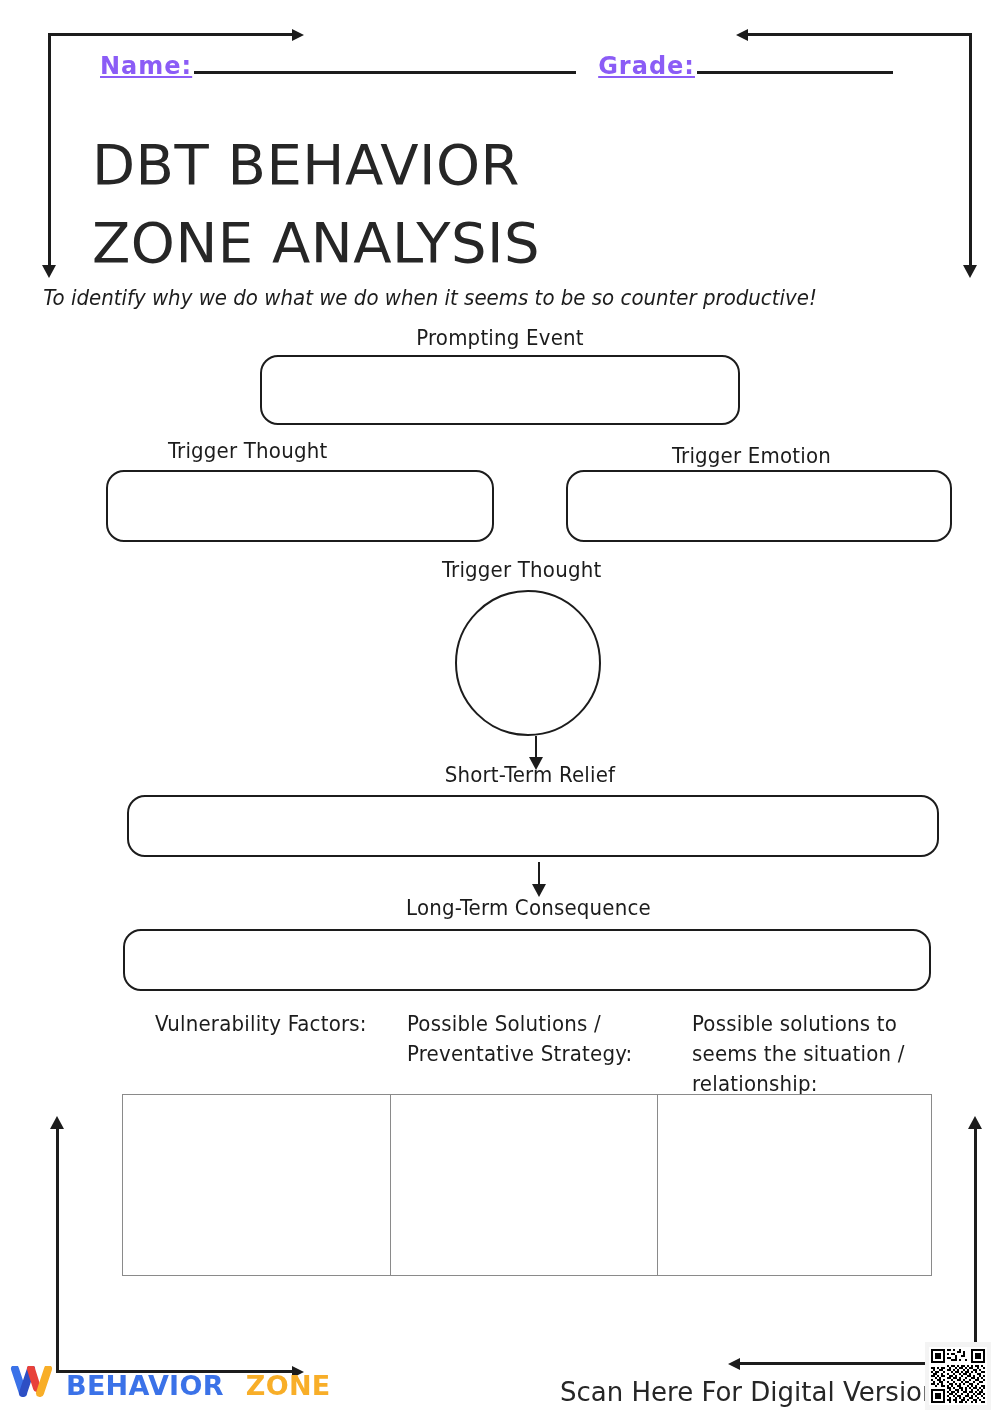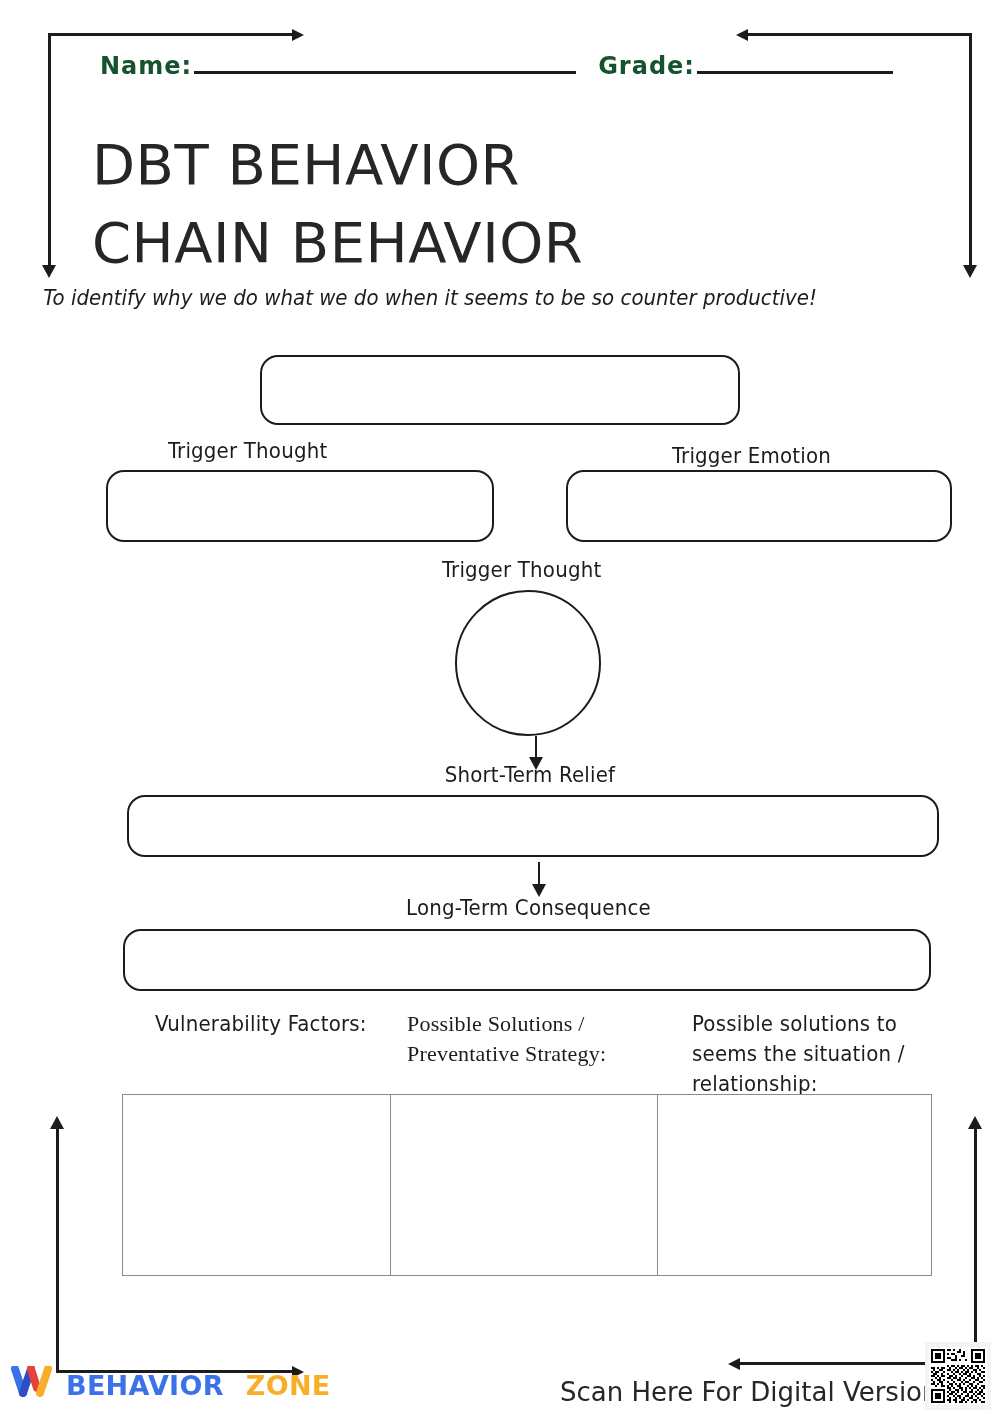--- a/index.html
+++ b/index.html
@@ -60,22 +60,23 @@
     top: 52px;
     width: 820px;
     display: flex;
     align-items: baseline;
   }
   .field-label {
     font-family: "DejaVu Sans", sans-serif;
     font-weight: bold;
     font-size: 24px;
     letter-spacing: 1px;
-    color: #14532d;
+    color: #8b5cf6;
     white-space: nowrap;
+    text-decoration: underline;
   }
   .field-rule {
     border-bottom: 3px solid #1c1c1c;
     height: 1px;
   }
   .rule-name { width: 382px; margin-left: 2px; }
   .rule-grade { width: 196px; margin-left: 2px; }
   .field-gap { width: 22px; }
 
   
@@ -223,25 +224,26 @@
   <div class="field-row">
     <span class="field-label">Name:</span>
     <span class="field-rule rule-name"></span>
     <span class="field-gap"></span>
     <span class="field-label">Grade:</span>
     <span class="field-rule rule-grade"></span>
   </div>
 
   <div class="title-block">
     <div class="title-line">DBT BEHAVIOR</div>
-    <div class="title-line">CHAIN BEHAVIOR</div>
+    <div class="title-line">ZONE ANALYSIS</div>
   </div>
 
   <div class="subtitle">To identify why we do what we do when it seems to be so counter productive!</div>
 
+  <div class="dlabel" style="left:0; top:325px; width:1000px; text-align:center;">Prompting Event</div>
   <div class="rbox" style="left:260px; top:355px; width:480px; height:70px;"></div>
 
   <div class="dlabel" style="left:168px; top:438px;">Trigger Thought</div>
   <div class="rbox" style="left:106px; top:470px; width:388px; height:72px;"></div>
 
   <div class="dlabel" style="left:672px; top:443px;">Trigger Emotion</div>
   <div class="rbox" style="left:566px; top:470px; width:386px; height:72px;"></div>
 
   <div class="dlabel" style="left:442px; top:557px;">Trigger Thought</div>
   <div class="circle" style="left:455px; top:590px; width:146px; height:146px;"></div>
@@ -252,21 +254,21 @@
   <div class="dlabel" style="left:0; top:762px; width:1060px; text-align:center;">Short-Term Relief</div>
   <div class="rbox" style="left:127px; top:795px; width:812px; height:62px;"></div>
 
   <div class="vline" style="left:538px; top:862px; height:26px;"></div>
   <div class="arrowhead arrow-down" style="left:532px; top:884px;"></div>
 
   <div class="dlabel" style="left:0; top:895px; width:1057px; text-align:center;">Long-Term Consequence</div>
   <div class="rbox" style="left:123px; top:929px; width:808px; height:62px;"></div>
 
   <div class="dlabel dlabel-wrap" style="left:155px; top:1009px; width:230px;">Vulnerability Factors:</div>
-  <div class="dlabel dlabel-wrap" style="left:407px; top:1009px; width:240px;font-family:Liberation Serif, serif;">Possible Solutions / Preventative Strategy:</div>
+  <div class="dlabel dlabel-wrap" style="left:407px; top:1009px; width:240px;">Possible Solutions / Preventative Strategy:</div>
   <div class="dlabel dlabel-wrap" style="left:692px; top:1009px; width:215px;">Possible solutions to seems the situation / relationship:</div>
 
   <table class="grid-table" style="left:122px; top:1094px; width:810px; height:180px;">
     <tbody>
       <tr>
         <td style="width:268px; height:180px;"></td>
         <td style="width:268px;"></td>
         <td style="width:274px;"></td>
       </tr>
     </tbody>

